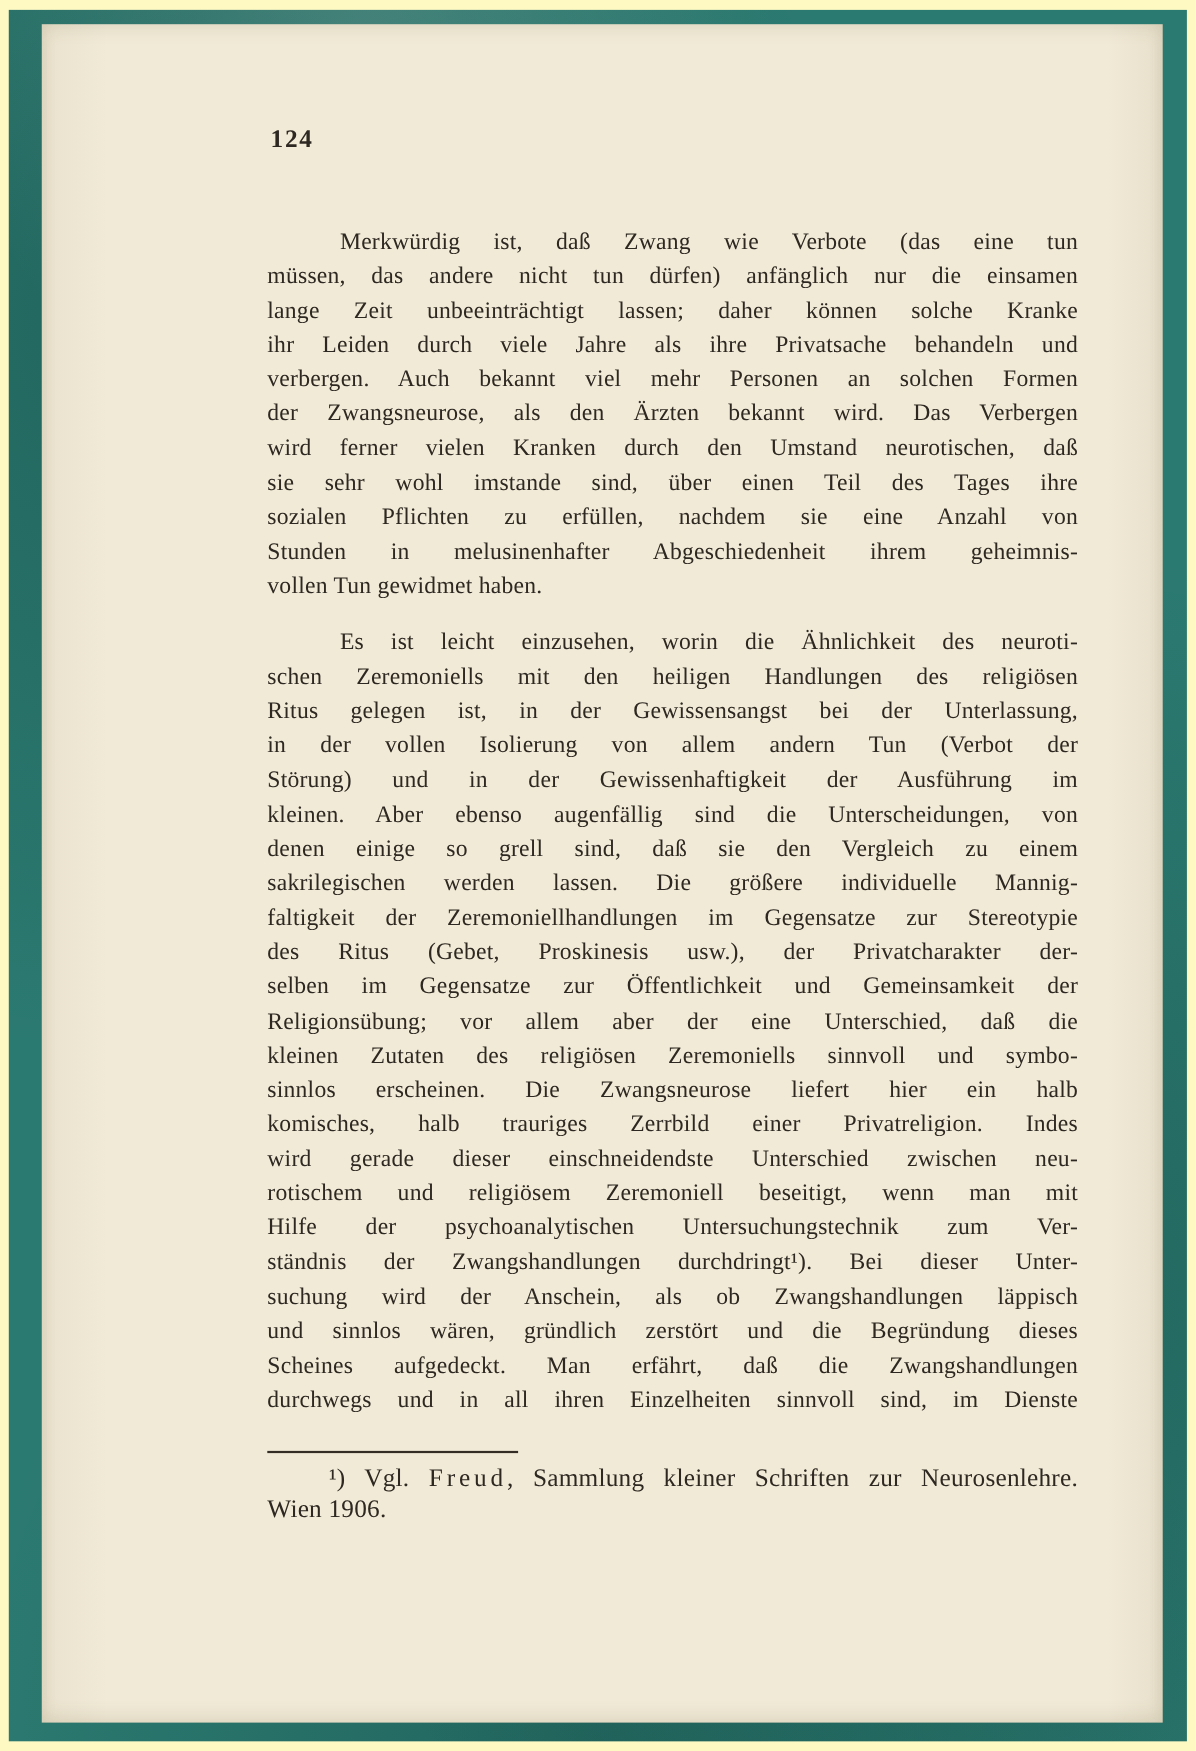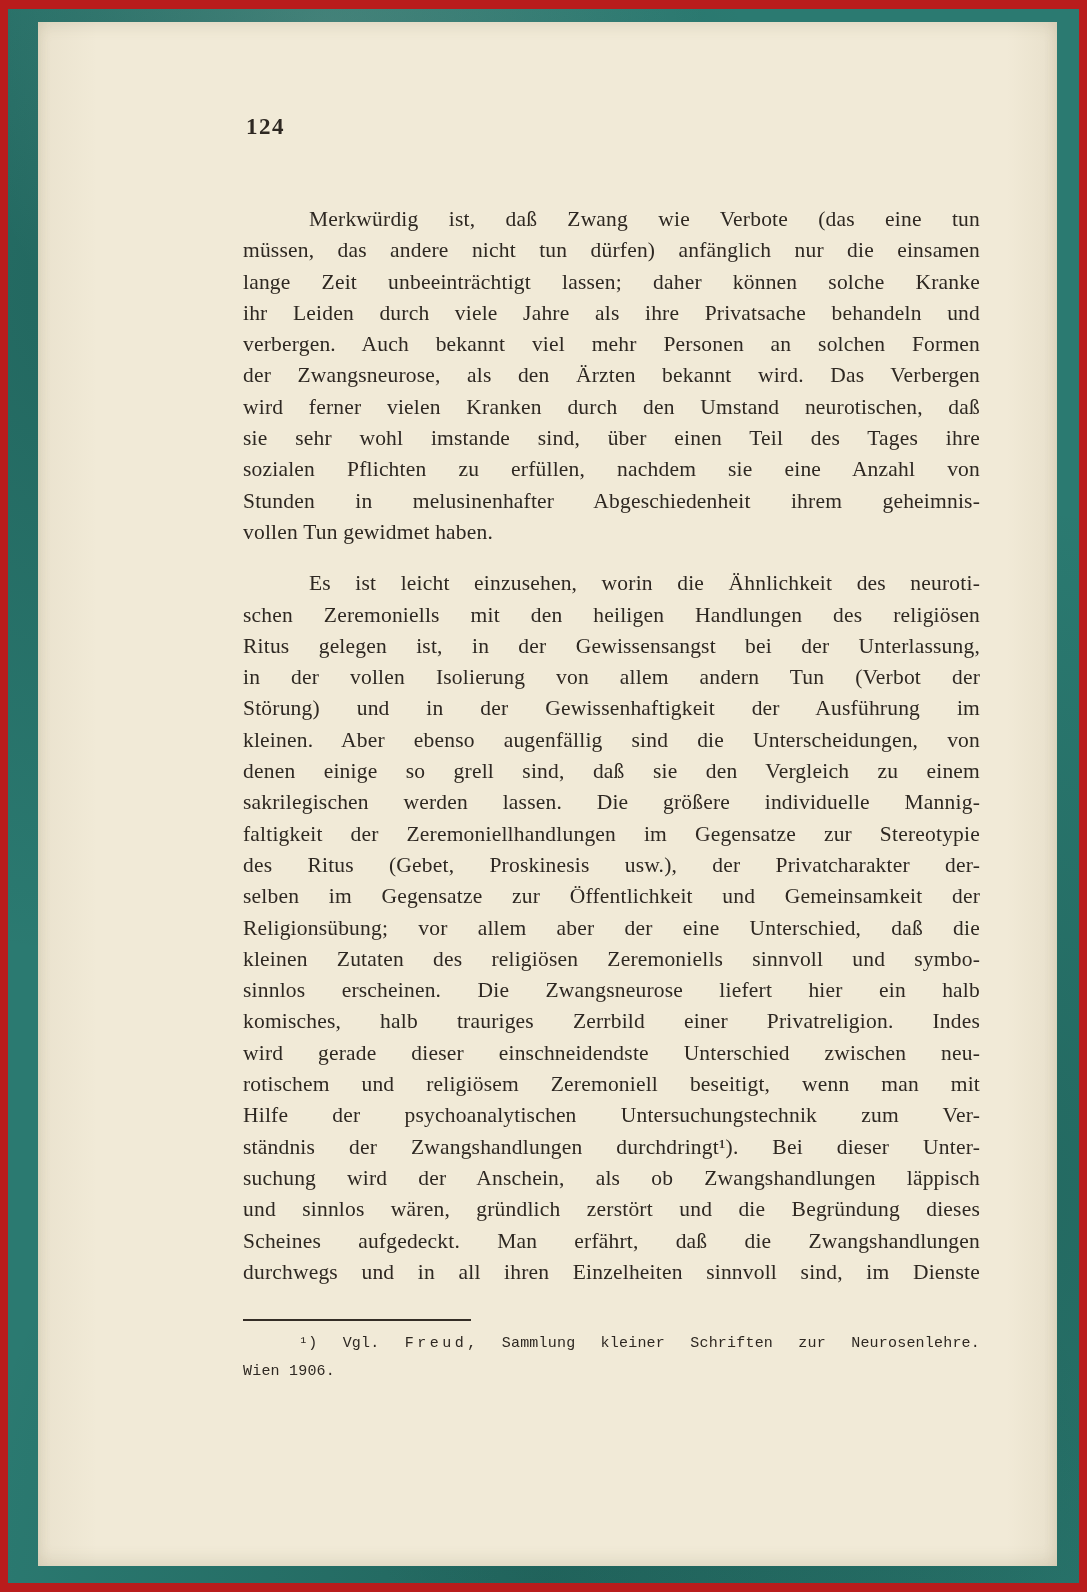--- a/index.html
+++ b/index.html
@@ -5,21 +5,21 @@
   html, body { margin: 0; padding: 0; }
   body {
     width: 1087px; height: 1592px;
     background: #ffffff;
     font-family: "Liberation Serif", "DejaVu Serif", serif;
     overflow: hidden;
   }
   .scan {
     position: relative;
     width: 1087px; height: 1592px;
-    background: #b91c1c;
+    background: #fef9c3;
   }
   .edge {
     position: absolute;
     left: 8px; top: 9px; right: 8px; bottom: 9px;
     background:
       radial-gradient(circle at 12% 18%, rgba(10,50,45,.28), transparent 42%),
       radial-gradient(circle at 88% 75%, rgba(8,45,40,.24), transparent 46%),
       radial-gradient(circle at 50% 100%, rgba(5,40,36,.25), transparent 35%),
       radial-gradient(circle at 30% 2%, rgba(235,240,230,.18), transparent 22%),
       #2b7a71;
@@ -60,25 +60,24 @@
     position: absolute;
     left: 205px; top: 1297px;
     width: 737px;
   }
   .fn-rule {
     width: 228px; height: 2px;
     background: #342d26;
     margin-bottom: 9px;
   }
   .fn-line {
-    font-size: 15px;
+    font-size: 23px;
     line-height: 27.5px;
     letter-spacing: 0.2px;
     text-align: left;
-    font-family: Liberation Mono, monospace;
   }
   .fn-line.fn-first {
     padding-left: 56px;
     text-align: justify;
     text-align-last: justify;
   }
   .sperr { letter-spacing: 3.5px; }
 </style>
 </head>
 <body>

